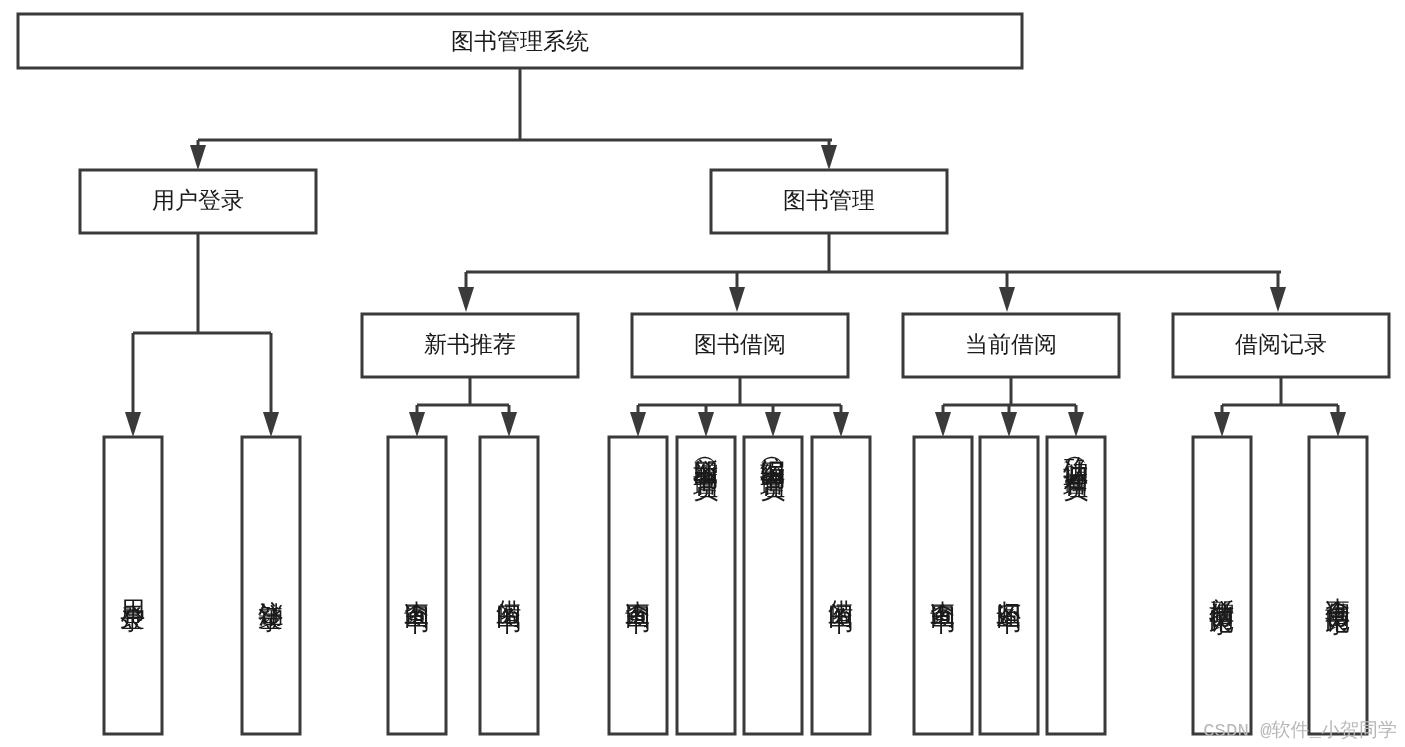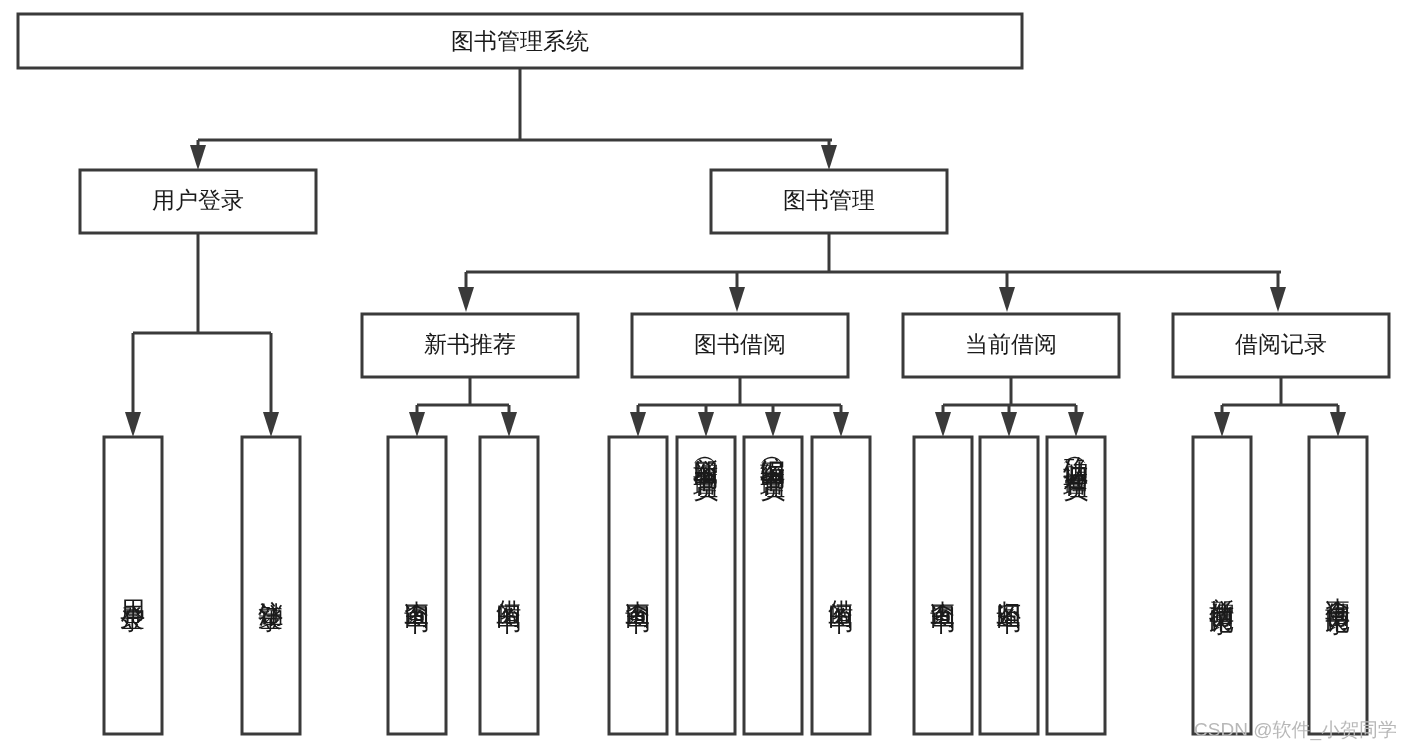--- a/index.html
+++ b/index.html
@@ -62,21 +62,21 @@
     font-size: 25px;
     line-height: 1.05;
     letter-spacing: 3px;
     color: #1a1a1a;
     white-space: nowrap;
   }
   .watermark {
     position: absolute;
     right: 8px;
     bottom: 4px;
-    font-family: Liberation Sans, sans-serif;
+    font-family: Liberation Mono, monospace;
     font-size: 19px;
     color: #b8b8b8;
     white-space: nowrap;
   }
 </style>
 </head>
 <body>
 
 <div id="diagram-root">
 

